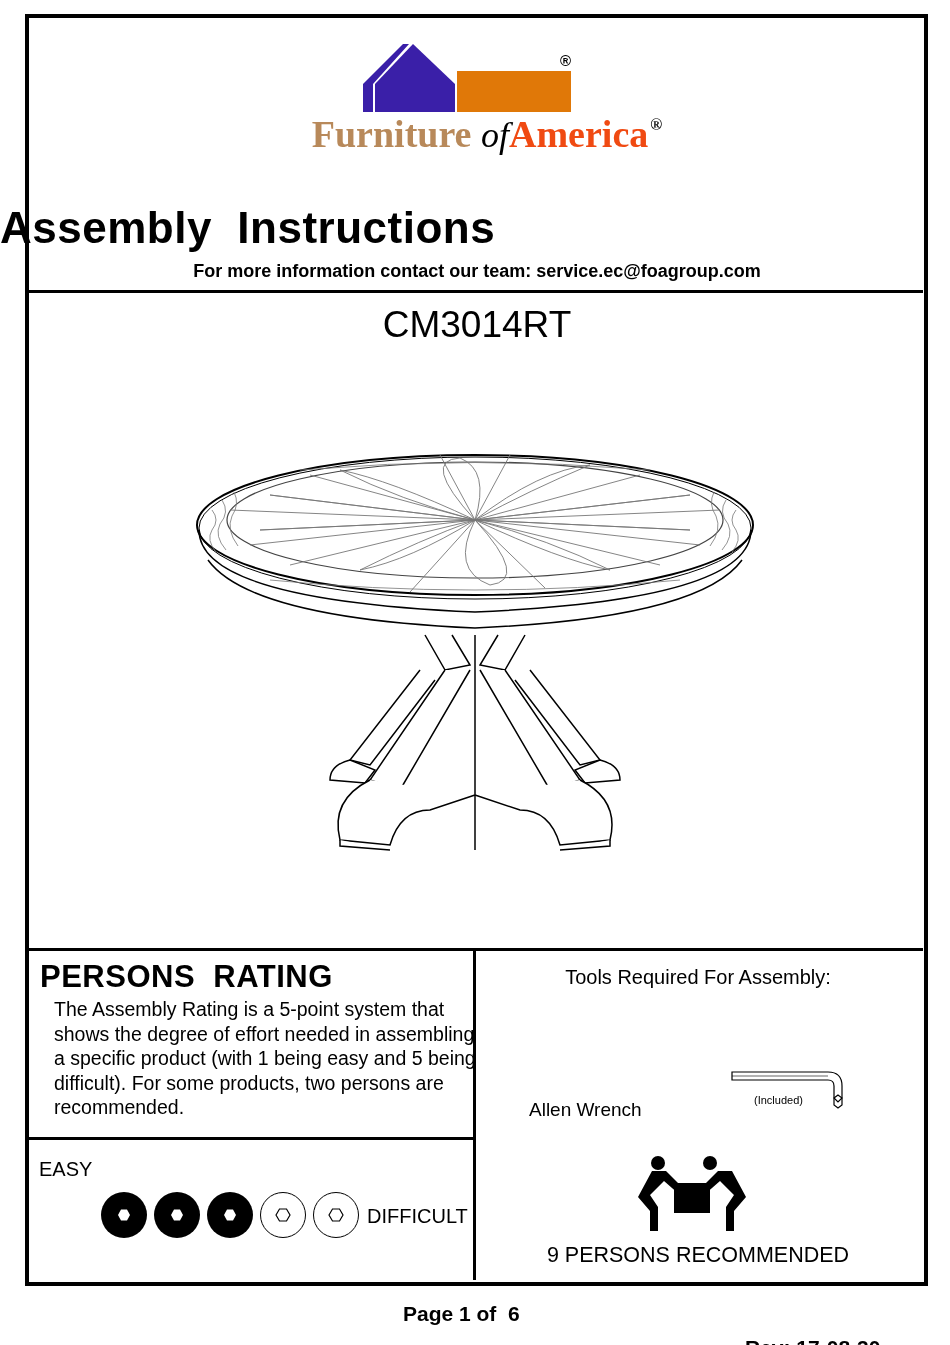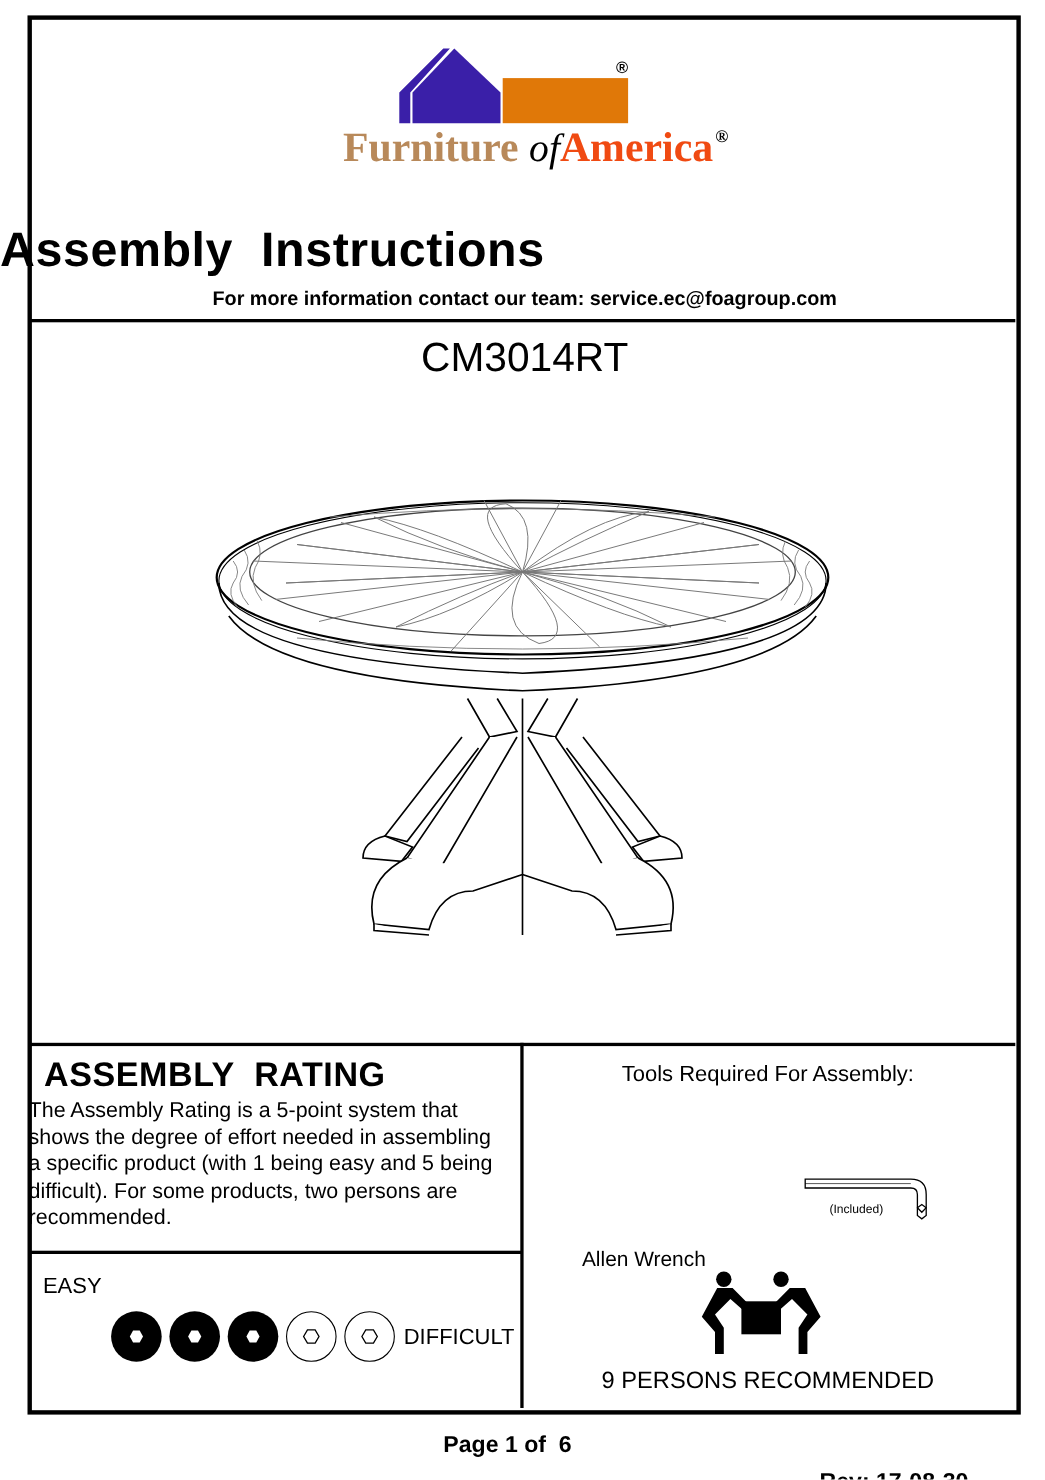--- a/index.html
+++ b/index.html
@@ -18,32 +18,32 @@
   .brand .w2 { color:#f04a12; }
   .brand sup { font-size:16px; color:#000; vertical-align:top; position:relative; top:4px; margin-left:2px; }
 
   .title { left:0; width:940px; top:203px; text-align:left; font-weight:bold; font-size:44px; letter-spacing:0.5px; }
   .contact { left:0; width:954px; top:261px; text-align:center; font-weight:bold; font-size:18px; }
   .model { left:0; width:954px; top:304px; text-align:center; font-size:37px; }
 
   .drawing { left:190px; top:450px; width:570px; height:420px; }
 
   .rating-h { left:40px; top:959px; font-weight:bold; font-size:31px; letter-spacing:0.5px; }
-  .rating-p { left:26px; top:997px; width:425px; font-size:19.5px; line-height:24.5px; }
+  .rating-p { left:54px; top:997px; width:425px; font-size:19.5px; line-height:24.5px; }
 
   .easy { left:39px; top:1158px; font-size:20px; }
   .difficult { left:367px; top:1205px; font-size:20px; }
   .dots { left:101px; top:1192px; height:48px; }
   .dot { position:absolute; top:0; width:46px; height:46px; border-radius:50%; box-sizing:border-box; }
   .dot.filled { background:#000; }
   .dot.empty { border:1.5px solid #000; background:#fff; }
   .dot svg { position:absolute; left:0; top:0; }
 
   .tools-h { left:478px; width:440px; top:966px; text-align:center; font-size:20px; }
-  .wrench-label { left:529px; top:1135px; font-size:19px; }
+  .wrench-label { left:529px; top:1099px; font-size:19px; }
   .wrench { left:728px; top:1068px; width:120px; height:44px; }
   .included { left:754px; top:1094px; font-size:11px; }
 
   .persons-icon { left:636px; top:1155px; width:112px; height:80px; }
   .persons-label { left:478px; width:440px; top:1243px; text-align:center; font-size:21.5px; }
 
   .page-num { left:403px; top:1302px; font-weight:bold; font-size:21px; }
   .rev { left:745px; top:1336px; font-weight:bold; font-size:21px; }
 </style>
 </head>
@@ -122,21 +122,21 @@
     <path d="M340,220 L410,310 L390,315 L325,230"></path>
     <path d="M160,310 Q140,315 140,330 L175,333 L185,320 Z"></path>
     <path d="M410,310 Q430,315 430,330 L395,333 L385,320 Z"></path>
     <path d="M180,330 Q140,350 150,390 L200,395 Q210,360 240,360 L285,345"></path>
     <path d="M390,330 Q430,350 420,390 L370,395 Q360,360 330,360 L285,345"></path>
     <path d="M150,390 L150,396 L200,400"></path>
     <path d="M420,390 L420,396 L370,400"></path>
   </g>
 </svg>
 
-<div class="abs rating-h" style="white-space:pre;">ASSEMBLY  RATING</div>
+<div class="abs rating-h" style="white-space:pre;">PERSONS  RATING</div>
 <div class="abs rating-p">The Assembly Rating is a 5-point system that shows the degree of effort needed in assembling a specific product (with 1 being easy and 5 being difficult).  For some products, two persons are recommended.</div>
 
 <div class="abs easy">EASY</div>
 <div class="abs dots">
   <div class="dot filled" style="left:0px;">
     <svg width="46" height="46" viewBox="0 0 46 46">
         <polygon points="17,23 20,17.5 26,17.5 29,23 26,28.5 20,28.5" fill="#fff"></polygon>
       </svg>
   </div>
   <div class="dot filled" style="left:53px;">

